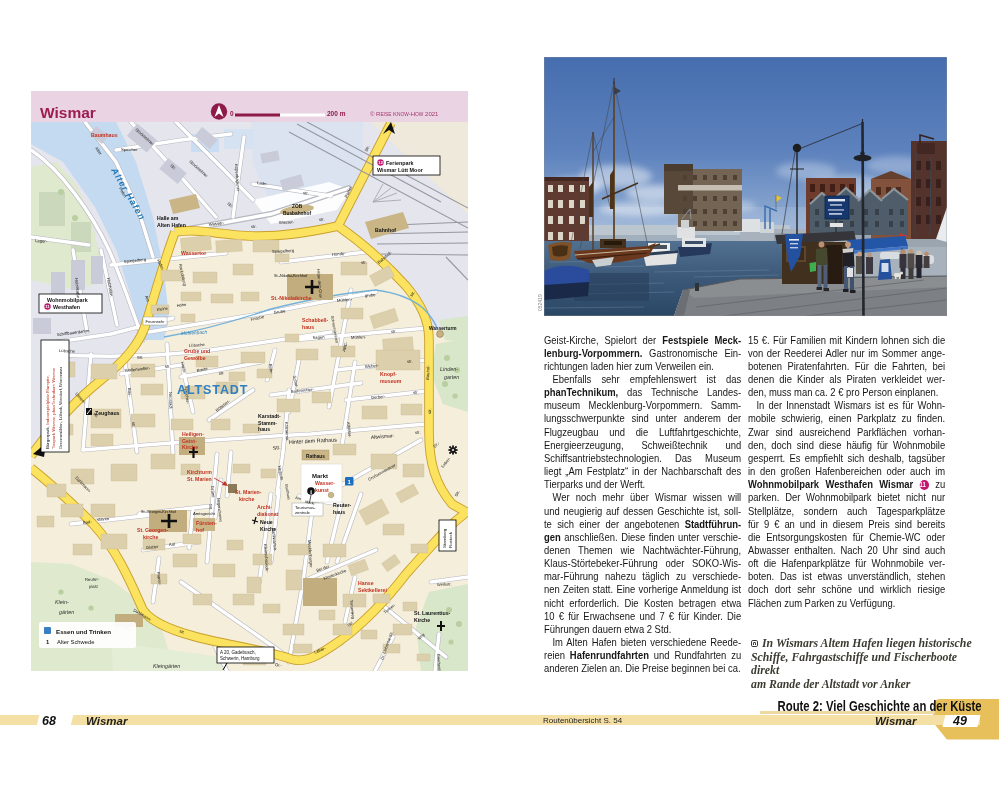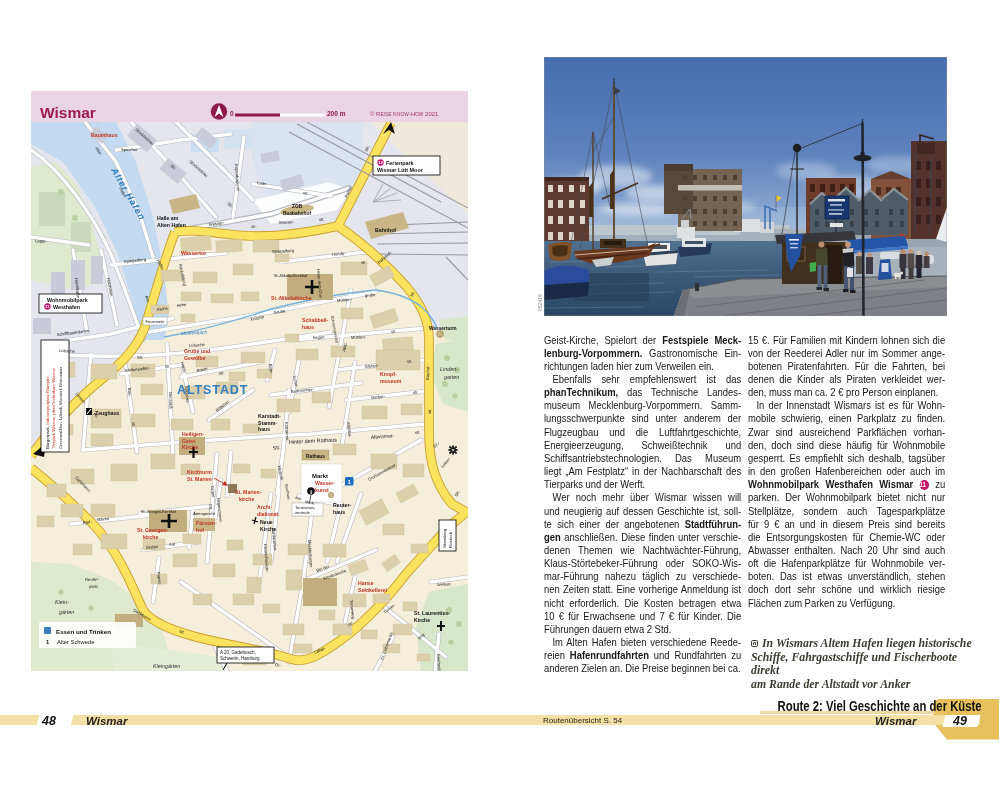--- a/index.html
+++ b/index.html
@@ -1074,21 +1074,21 @@
 
 <div class="abs" style="right:18px;top:697.5px;font-size:14.5px;font-weight:bold;color:#111111;z-index:6;transform:scaleX(0.78);transform-origin:100% 50%;white-space:nowrap;">Route 2: Viel Geschichte an der Küste</div>
 
 <div class="abs" style="left:760px;top:710.5px;width:175px;height:3px;background:#eed9a0;z-index:2;"></div>
 
 <div class="abs" style="left:933px;top:698.5px;width:66px;height:41px;background:#e7c05c;border-radius:7px 0 0 0;clip-path:polygon(0 0,100% 0,100% 100%,21% 100%,0 58%);z-index:1;"></div>
 
 <div class="abs" style="left:0;top:714.8px;width:980px;height:10.6px;background:#f4dfa4;z-index:2;"></div>
 
 <div class="abs" style="left:38px;top:713.8px;width:34px;height:12.6px;background:#ffffff;transform:skewX(-14deg);z-index:3;"></div>
-<div class="abs" style="left:42px;top:713.5px;font-size:12.5px;font-weight:bold;font-style:italic;color:#111;z-index:4;">48</div>
+<div class="abs" style="left:42px;top:713.5px;font-size:12.5px;font-weight:bold;font-style:italic;color:#111;z-index:4;">68</div>
 
 <div class="abs" style="left:86px;top:714.5px;font-size:11.5px;font-weight:bold;font-style:italic;color:#222;z-index:4;">Wismar</div>
 
 <div class="abs" style="left:543px;top:716.2px;font-size:8px;color:#222;z-index:4;">Routenübersicht S. 54</div>
 
 <div class="abs" style="left:875px;top:714.5px;font-size:11.5px;font-weight:bold;font-style:italic;color:#222;z-index:4;">Wismar</div>
 
 <div class="abs" style="left:944px;top:714.5px;width:35px;height:11.6px;background:#ffffff;transform:skewX(-14deg);z-index:3;"></div>
 <div class="abs" style="left:953px;top:713.5px;font-size:12.5px;font-weight:bold;font-style:italic;color:#111;z-index:4;">49</div>
 

